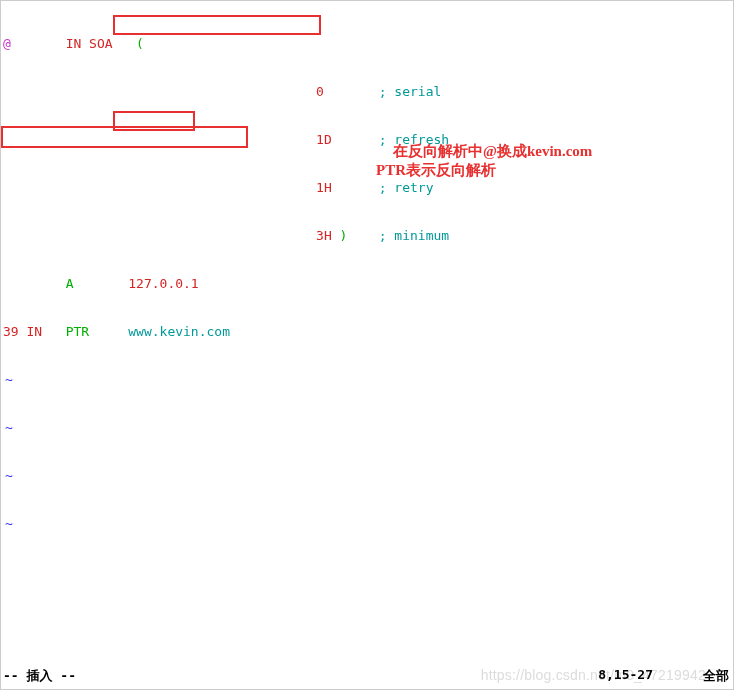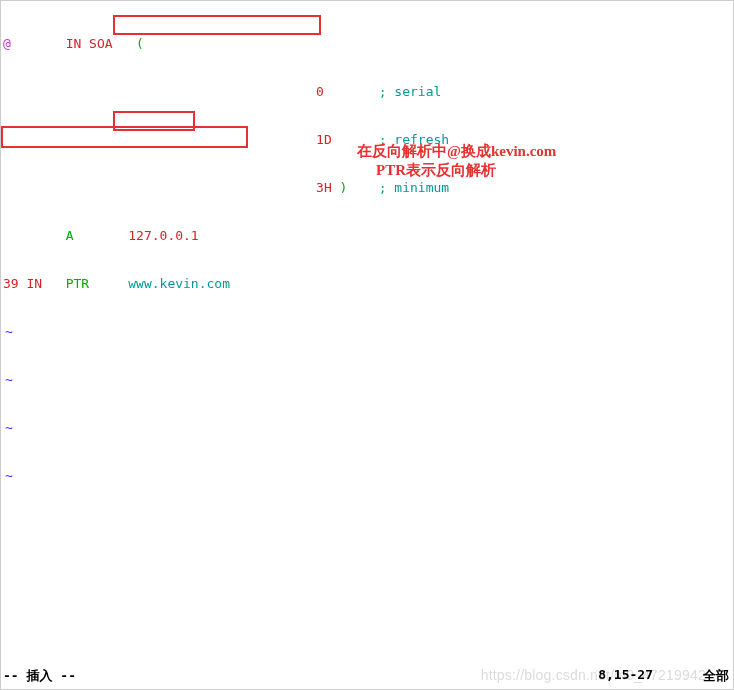--- a/index.html
+++ b/index.html
@@ -43,21 +43,21 @@
     }
     
     .annotation {
       position: absolute;
       color: #e83030;
       font-family: "SimSun", "宋体", serif;
       font-size: 15px;
       font-weight: bold;
       line-height: 19px;
     }
-    .ann1 { top: 141px; left: 356px; }
+    .ann1 { top: 141px; left: 392px; }
     .ann2 { top: 160px; left: 375px; }
     
     .statusbar {
       position: absolute;
       bottom: 4px;
       left: 0;
       width: 100%;
       height: 18px;
       font-weight: bold;
       color: #000;
@@ -78,20 +78,21 @@
       letter-spacing: 0.2px;
     }
   </style>
 </head>
 <body>
 
 <div class="editor">
   <div class="line"><span class="magenta">@</span><span>       </span><span class="red">IN SOA</span><span>  </span><span> </span><span class="green">(</span></div>
   <div class="line"><span>                                        </span><span class="red">0</span><span>       </span><span class="teal">; serial</span></div>
   <div class="line"><span>                                        </span><span class="red">1D</span><span>      </span><span class="teal">; refresh</span></div>
+  <div class="line"><span>                                        </span><span class="red">1H</span><span>      </span><span class="teal">; retry</span></div>
   <div class="line"><span>                                        </span><span class="red">3H</span><span> </span><span class="green">)</span><span>    </span><span class="teal">; minimum</span></div>
   <div class="line"><span>        </span><span class="green">A</span><span>       </span><span class="red">127.0.0.1</span></div>
   <div class="line"><span class="red">39</span><span> </span><span class="red">IN</span><span>   </span><span class="green">PTR</span><span>     </span><span class="teal">www.kevin.com</span></div>
   <div class="line tilde">~</div>
   <div class="line tilde">~</div>
   <div class="line tilde">~</div>
   <div class="line tilde">~</div>
   
   
   

